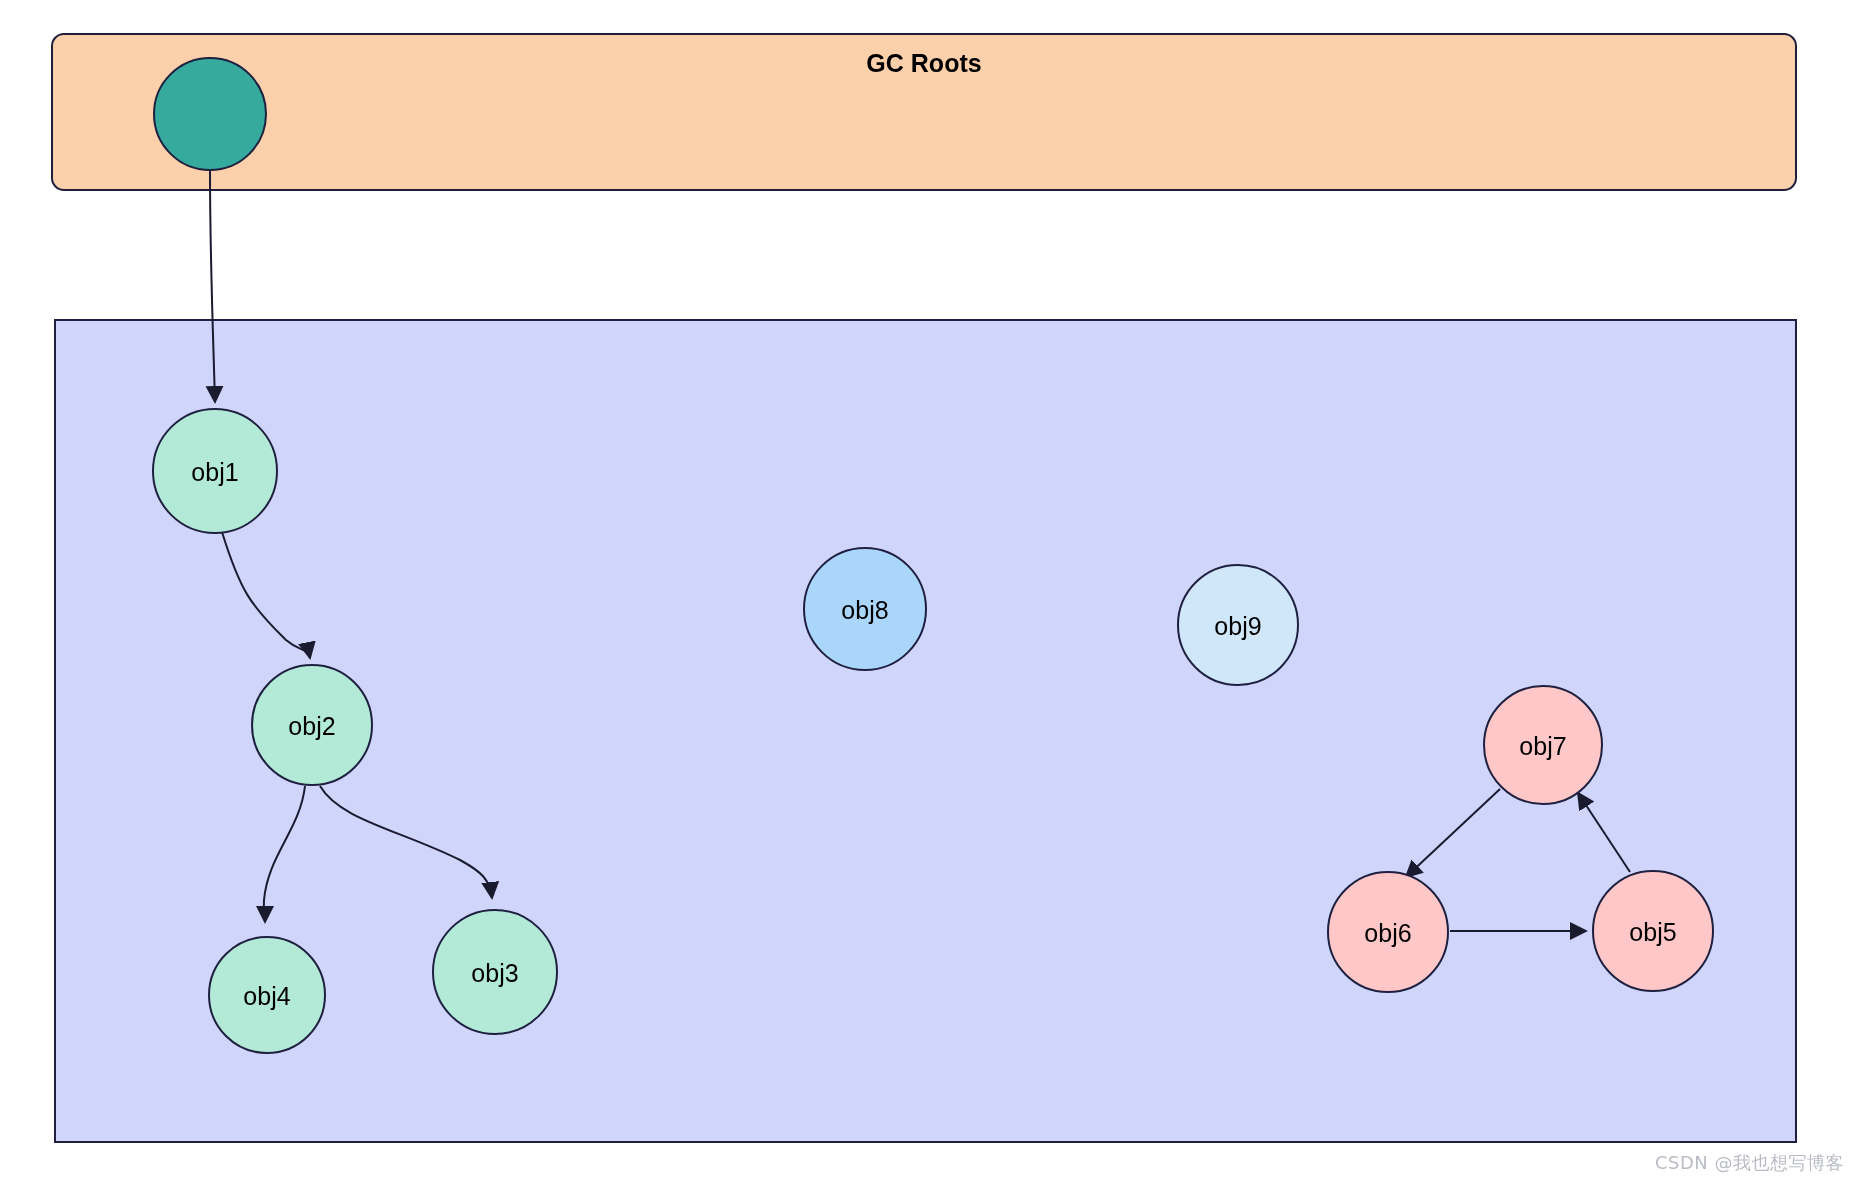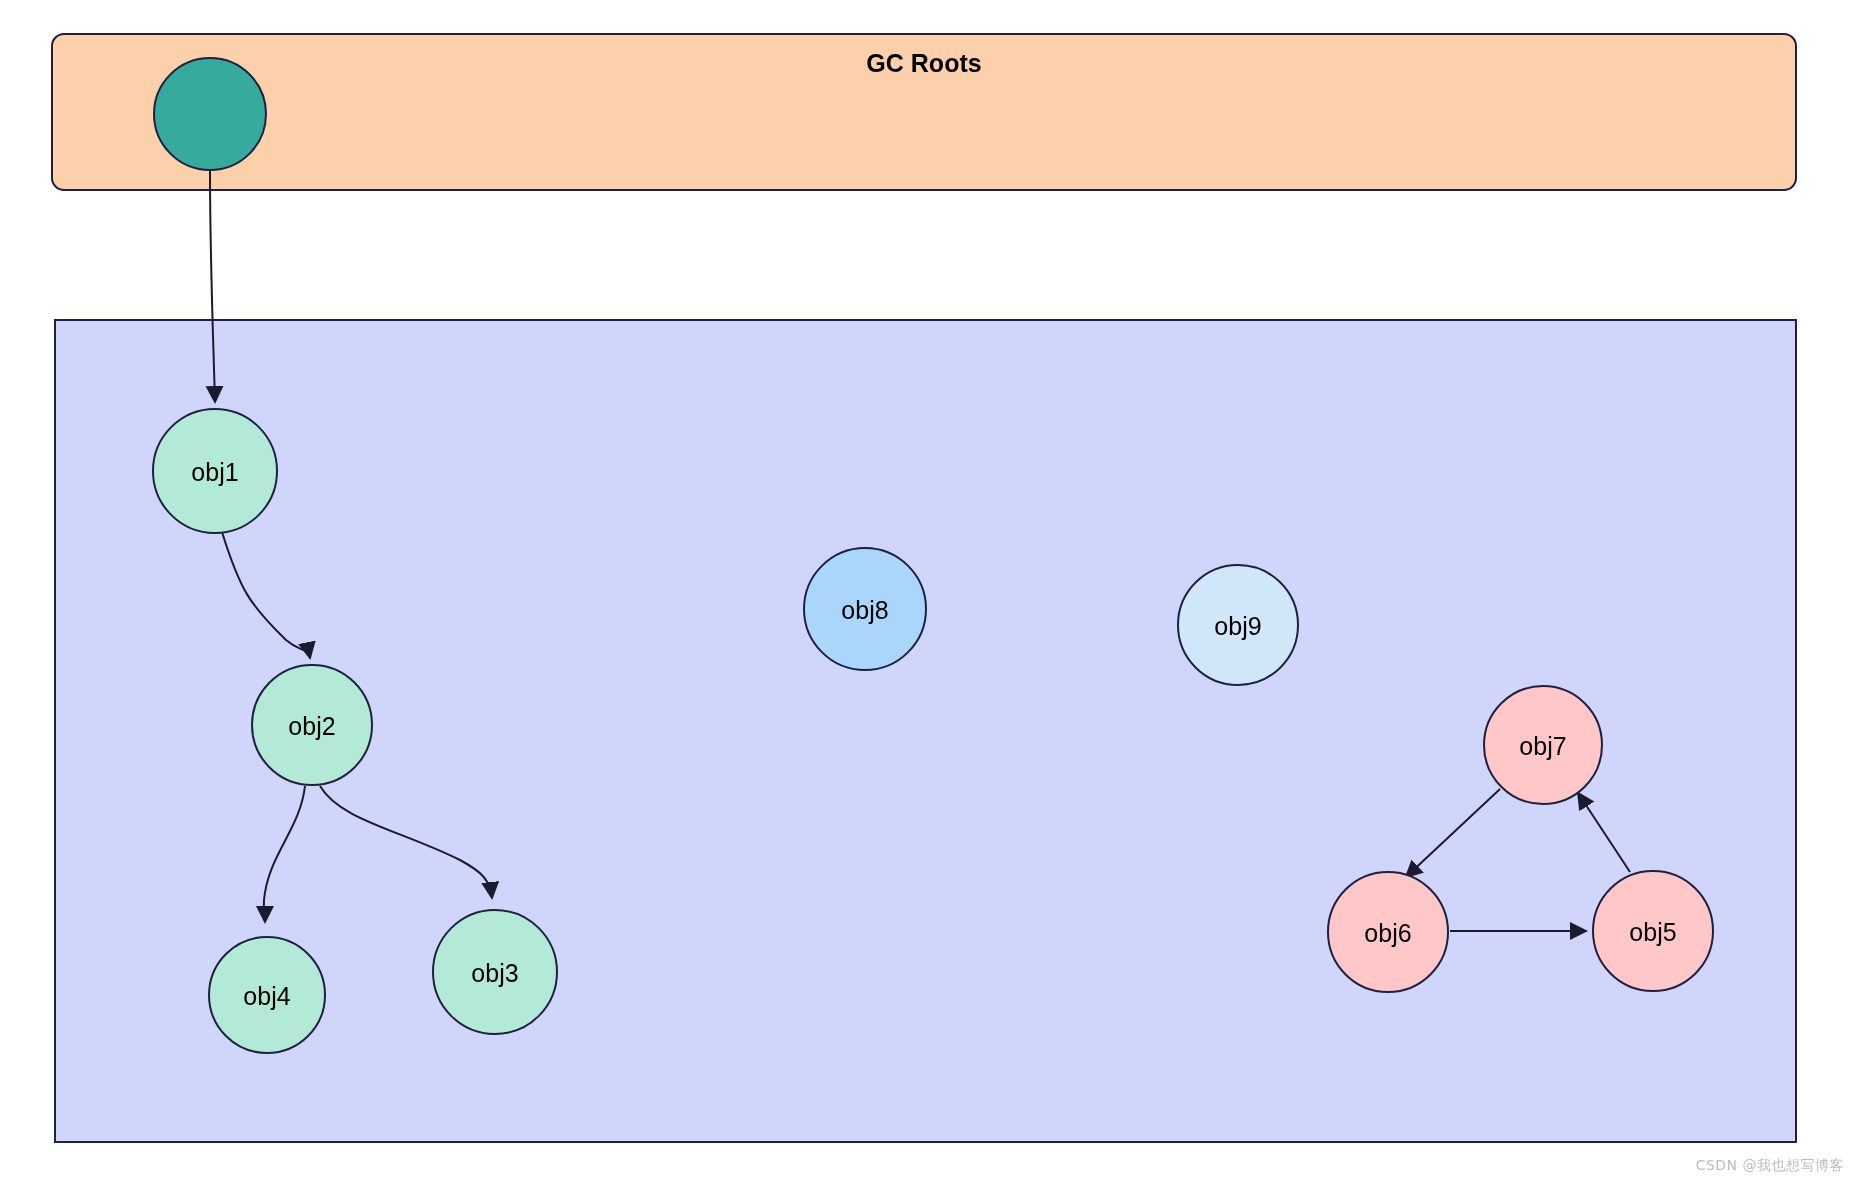--- a/index.html
+++ b/index.html
@@ -33,21 +33,21 @@
   .node-label {
     font-size: 25px;
     fill: #000000;
     text-anchor: middle;
     dominant-baseline: central;
   }
   .watermark {
     position: absolute;
     right: 14px;
     bottom: 5px;
-    font-size: 14px;
+    font-size: 18px;
     color: #b9bcc4;
     font-family: "DejaVu Sans", "Liberation Sans", sans-serif;
     white-space: nowrap;
     letter-spacing: 0.5px;
   }
   .edge-path {
     fill: none;
     stroke: #1b1b2f;
     stroke-width: 2;
   }

